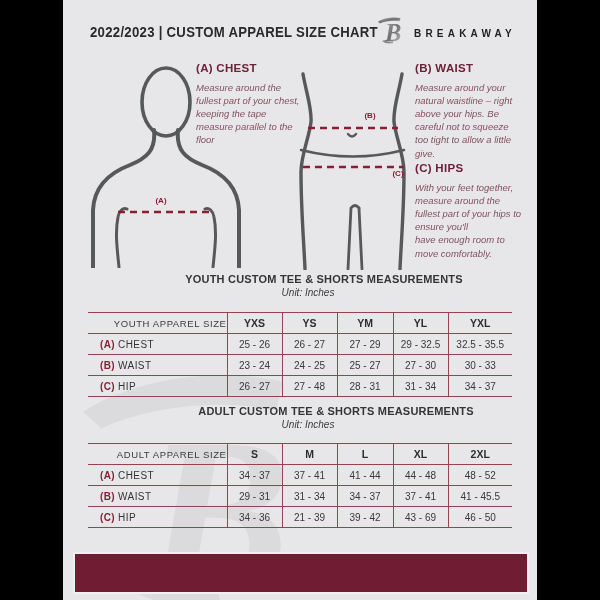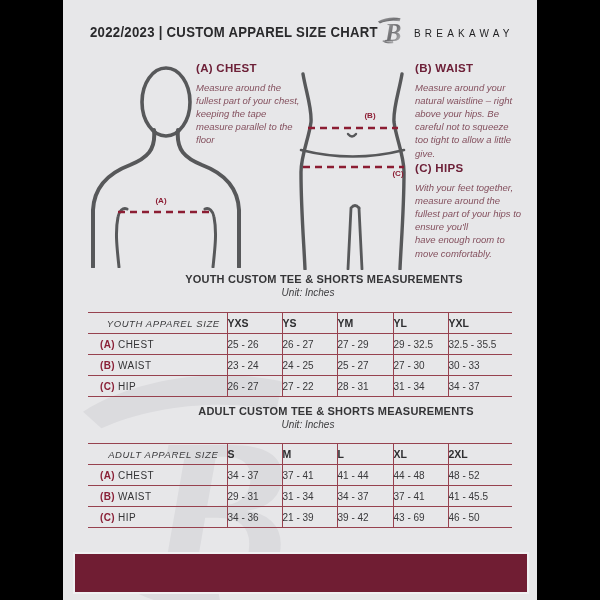--- a/index.html
+++ b/index.html
@@ -15,21 +15,21 @@
   }
   *{margin:0;padding:0;box-sizing:border-box;}
   html,body{width:600px;height:600px;}
   body{background:#000;font-family:"Liberation Sans",sans-serif;position:relative;overflow:hidden;}
   .page{position:absolute;left:63px;top:0;width:474px;height:600px;background:var(--bg);}
 
   
   .hdr-title{position:absolute;left:27px;top:24px;font-size:14px;font-weight:bold;color:#2a2a2c;
     letter-spacing:.3px;transform:scaleX(.94);transform-origin:left center;white-space:nowrap;}
   .hdr-logo{position:absolute;left:312px;top:14px;width:34px;height:34px;}
-  .hdr-brand{position:absolute;left:351px;top:28px;font-size:10px;font-weight:normal;color:#1f1f21;
+  .hdr-brand{position:absolute;left:351px;top:28px;font-size:10px;font-weight:bold;color:#1f1f21;
     letter-spacing:4.2px;white-space:nowrap;}
 
   
   .fig1{position:absolute;left:10px;top:56px;}
   .fig2{position:absolute;left:235px;top:60px;}
   .marker{position:absolute;font-size:8px;font-weight:bold;color:var(--dash);width:28px;text-align:center;}
   .marker-a{left:84px;top:196px;}
   .marker-b{left:293px;top:111px;}
   .marker-c{left:321px;top:169px;}
 
@@ -48,23 +48,23 @@
 
   
   .tbl-wrap{position:absolute;left:25px;width:424px;}
   table{width:424px;border-collapse:collapse;table-layout:fixed;}
   col.c-label{width:139px;}
   col.c-s1,col.c-s2,col.c-s4{width:55px;}
   col.c-s3{width:56px;}
   col.c-s5{width:64px;}
   tr{border-top:1.5px solid var(--line);}
   tr:last-child{border-bottom:1.5px solid var(--line);}
-  th,td{height:21px;vertical-align:middle;text-align:left;background:transparent;}
+  th,td{height:21px;vertical-align:middle;text-align:center;background:transparent;}
   th + th, td + td{border-left:1.5px solid var(--line);}
-  th.label-hdr{font-size:9.5px;font-weight:normal;color:#3b3b3d;text-align:center;padding-left:12px;letter-spacing:.6px;font-style:italic;}
+  th.label-hdr{font-size:9.5px;font-weight:normal;color:#3b3b3d;text-align:right;padding-left:12px;letter-spacing:.6px;}
   th.size-hdr{font-size:10.5px;font-weight:bold;color:var(--ink-dark);}
   td.rowlabel{text-align:left;padding-left:12px;font-size:10px;color:#343436;letter-spacing:.4px;}
   td.rowlabel b{color:var(--maroon-bright);margin-right:3px;}
   td.val{font-size:10px;color:var(--ink);margin-top:16px;}
 
   .youth-title{top:273px;} .youth-unit{top:287px;} .youth-tbl{top:312px;}
   .adult-title{top:405px;padding-left:24px;} .adult-unit{top:419px;} .adult-tbl{top:443px;}
 
   
   .watermark{position:absolute;left:-5px;top:345px;width:300px;height:300px;pointer-events:none;}
@@ -184,21 +184,21 @@
         <td class="rowlabel"><b>(B)</b><span>WAIST</span></td>
         <td class="val">23 - 24</td>
         <td class="val">24 - 25</td>
         <td class="val">25 - 27</td>
         <td class="val">27 - 30</td>
         <td class="val">30 - 33</td>
       </tr>
       <tr>
         <td class="rowlabel"><b>(C)</b><span>HIP</span></td>
         <td class="val">26 - 27</td>
-        <td class="val">27 - 22</td>
+        <td class="val">27 - 48</td>
         <td class="val">28 - 31</td>
         <td class="val">31 - 34</td>
         <td class="val">34 - 37</td>
       </tr>
     </tbody>
       </table>
   </div>
 
   <div class="sec-title adult-title">ADULT CUSTOM TEE &amp; SHORTS MEASUREMENTS</div>
   <div class="sec-unit adult-unit">Unit: Inches</div>

